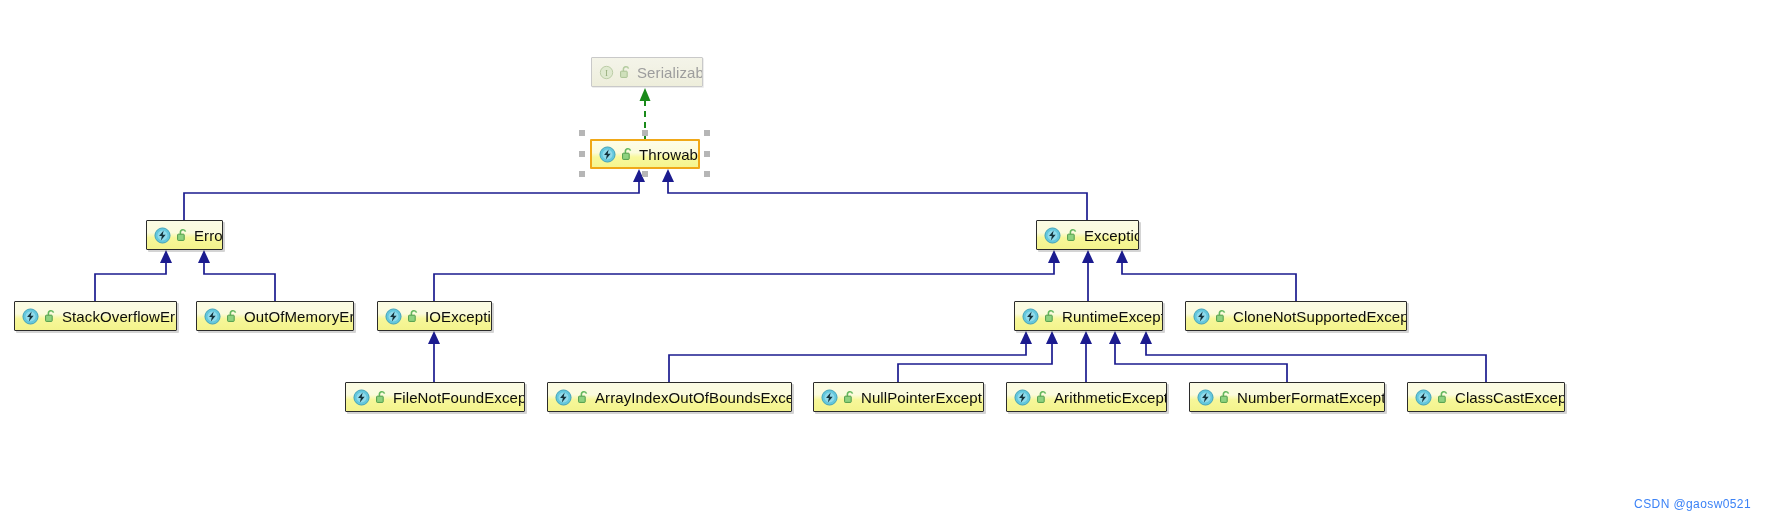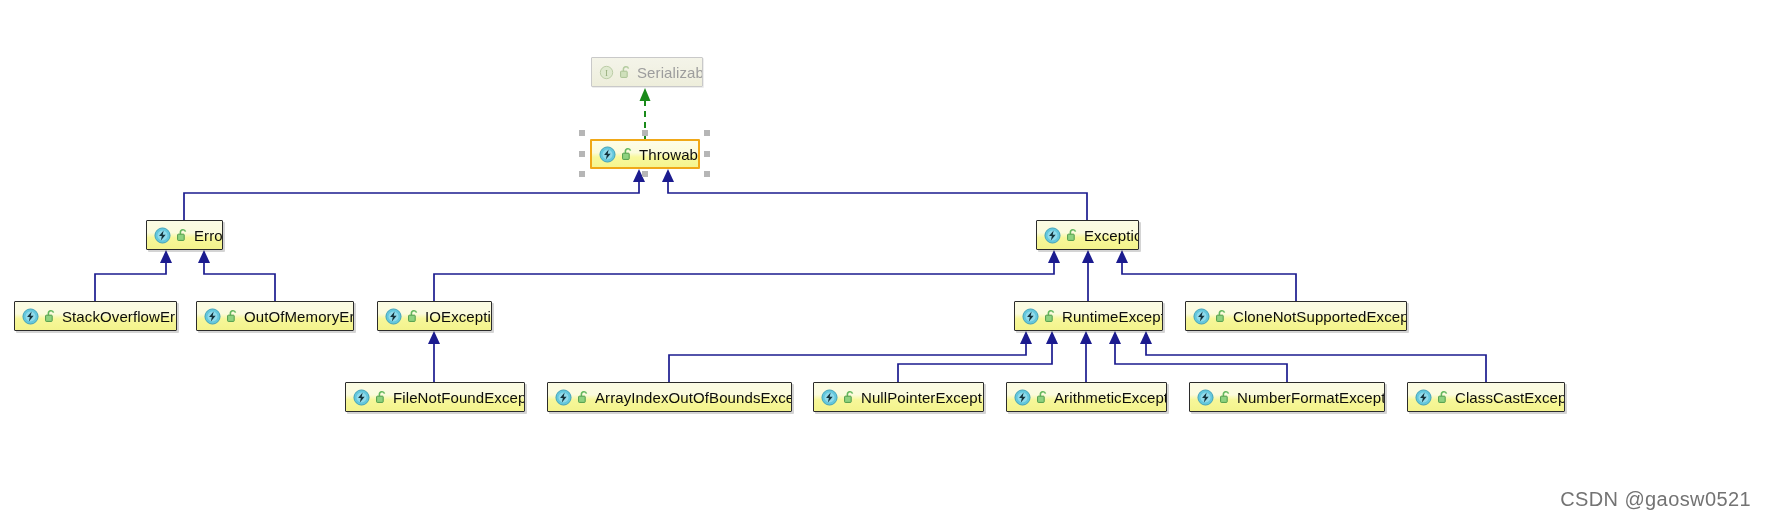--- a/index.html
+++ b/index.html
@@ -90,22 +90,22 @@
     height: 6px;
     background: #b6b6b6;
     z-index: 9;
   }
 
   
   #watermark {
     position: absolute;
     right: 14px;
     bottom: 10px;
-    font-size: 20px;
-    color: #737373;
+    font-size: 12px;
+    color: #3b82f6;
     letter-spacing: 0.4px;
     user-select: none;
     z-index: 20;
   }
 </style>
 </head>
 <body>
 
 <div id="canvas">
 

